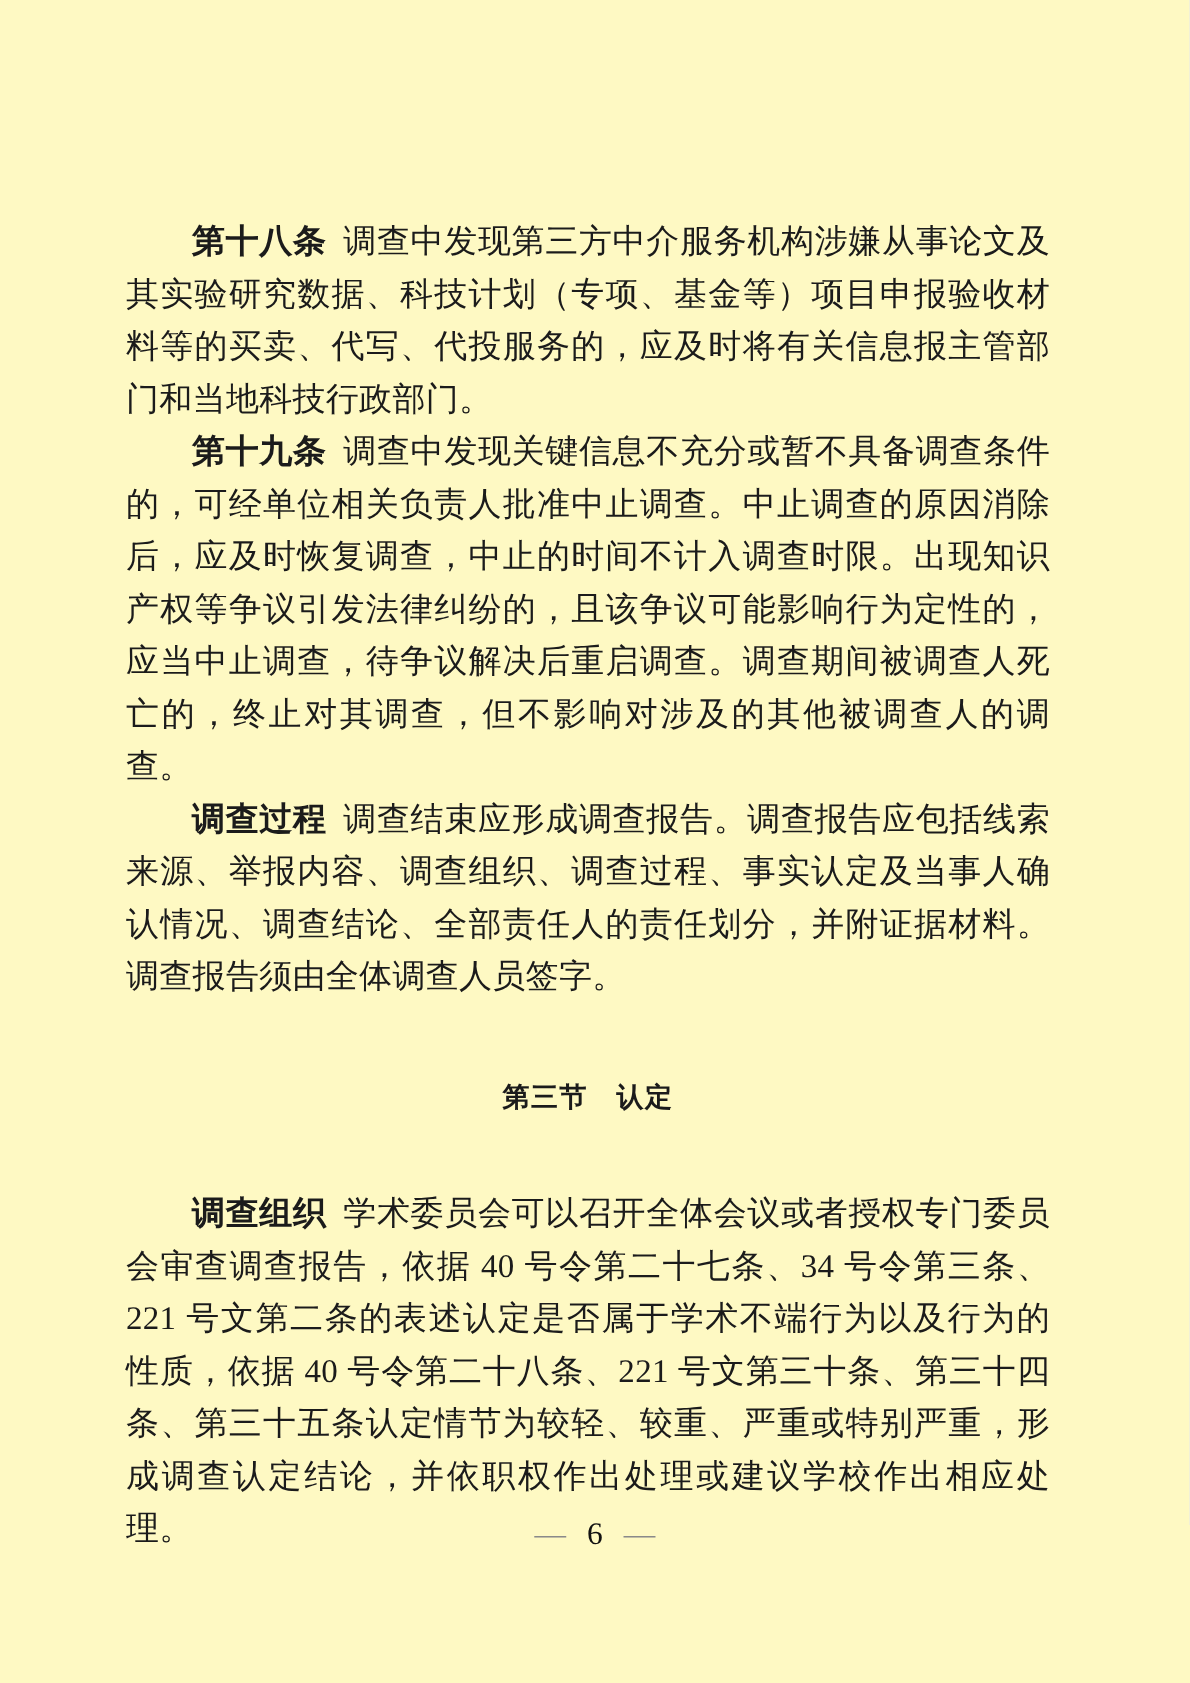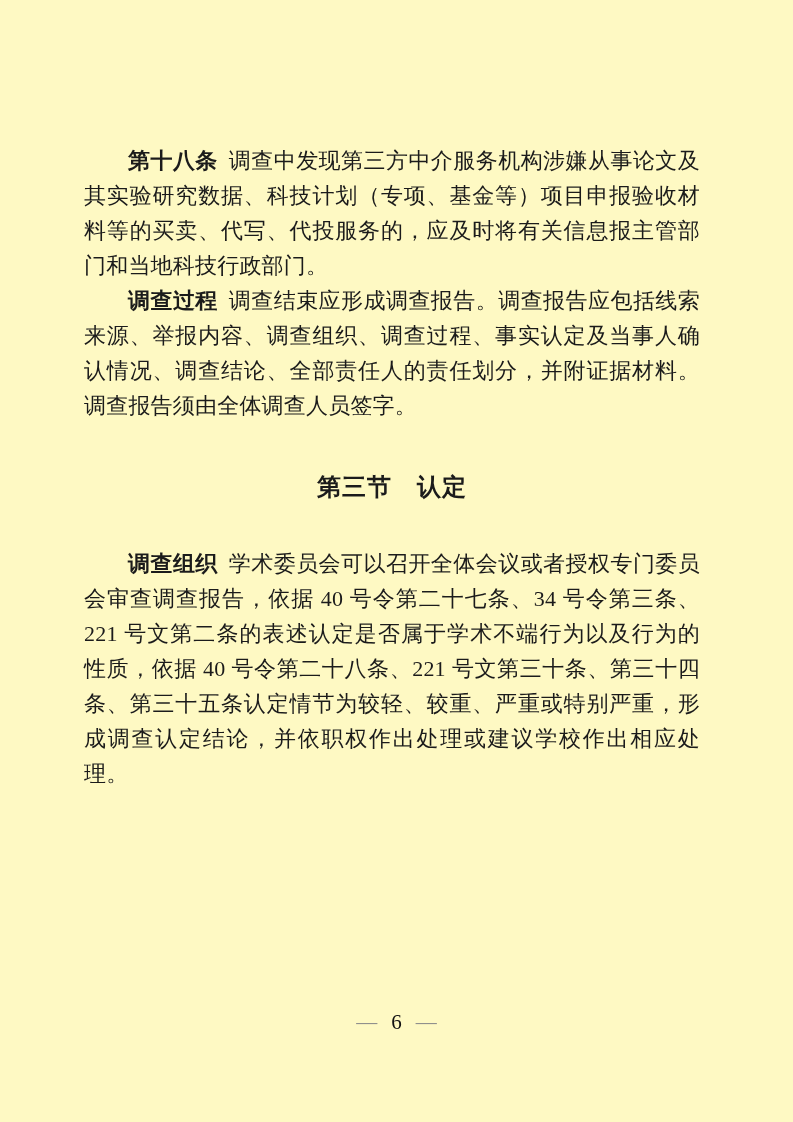--- a/index.html
+++ b/index.html
@@ -37,21 +37,21 @@
     font-weight: bold;
     font-family: "Liberation Sans", "DejaVu Sans", sans-serif;
     margin-right: 0.5em;
   }
   .section-heading {
     margin: 46px 0 42px 0;
     padding: 0;
     text-indent: 0;
     text-align: center;
     text-align-last: center;
-    font-size: 24px;
+    font-size: 18px;
     line-height: 35px;
     font-weight: bold;
     font-family: "Liberation Sans", "DejaVu Sans", sans-serif;
     letter-spacing: 1px;
   }
   .page-footer {
     position: absolute;
     left: 0;
     top: 1008px;
     width: 100%;
@@ -72,20 +72,21 @@
 </style>
 </head>
 <body>
 
 <div class="page">
 
   <div class="text-block">
 
     <p class="article"><span class="article-label">第十八条</span><span class="article-body">调查中发现第三方中介服务机构涉嫌从事论文及其实验研究数据、科技计划（专项、基金等）项目申报验收材料等的买卖、代写、代投服务的，应及时将有关信息报主管部门和当地科技行政部门。</span></p>
 
+    <p class="article"><span class="article-label">第十九条</span><span class="article-body">调查中发现关键信息不充分或暂不具备调查条件的，可经单位相关负责人批准中止调查。中止调查的原因消除后，应及时恢复调查，中止的时间不计入调查时限。出现知识产权等争议引发法律纠纷的，且该争议可能影响行为定性的，应当中止调查，待争议解决后重启调查。调查期间被调查人死亡的，终止对其调查，但不影响对涉及的其他被调查人的调查。</span></p>
 
     <p class="article"><span class="article-label">调查过程</span><span class="article-body">调查结束应形成调查报告。调查报告应包括线索来源、举报内容、调查组织、调查过程、事实认定及当事人确认情况、调查结论、全部责任人的责任划分，并附证据材料。调查报告须由全体调查人员签字。</span></p>
 
     <h2 class="section-heading">第三节　认定</h2>
 
     <p class="article"><span class="article-label">调查组织</span><span class="article-body">学术委员会可以召开全体会议或者授权专门委员会审查调查报告，依据 40 号令第二十七条、34 号令第三条、221 号文第二条的表述认定是否属于学术不端行为以及行为的性质，依据 40 号令第二十八条、221 号文第三十条、第三十四条、第三十五条认定情节为较轻、较重、严重或特别严重，形成调查认定结论，并依职权作出处理或建议学校作出相应处理。</span></p>
 
   </div>
 
   <div class="page-footer"><span class="footer-dash left">—</span><span class="page-number">6</span><span class="footer-dash right">—</span></div>

